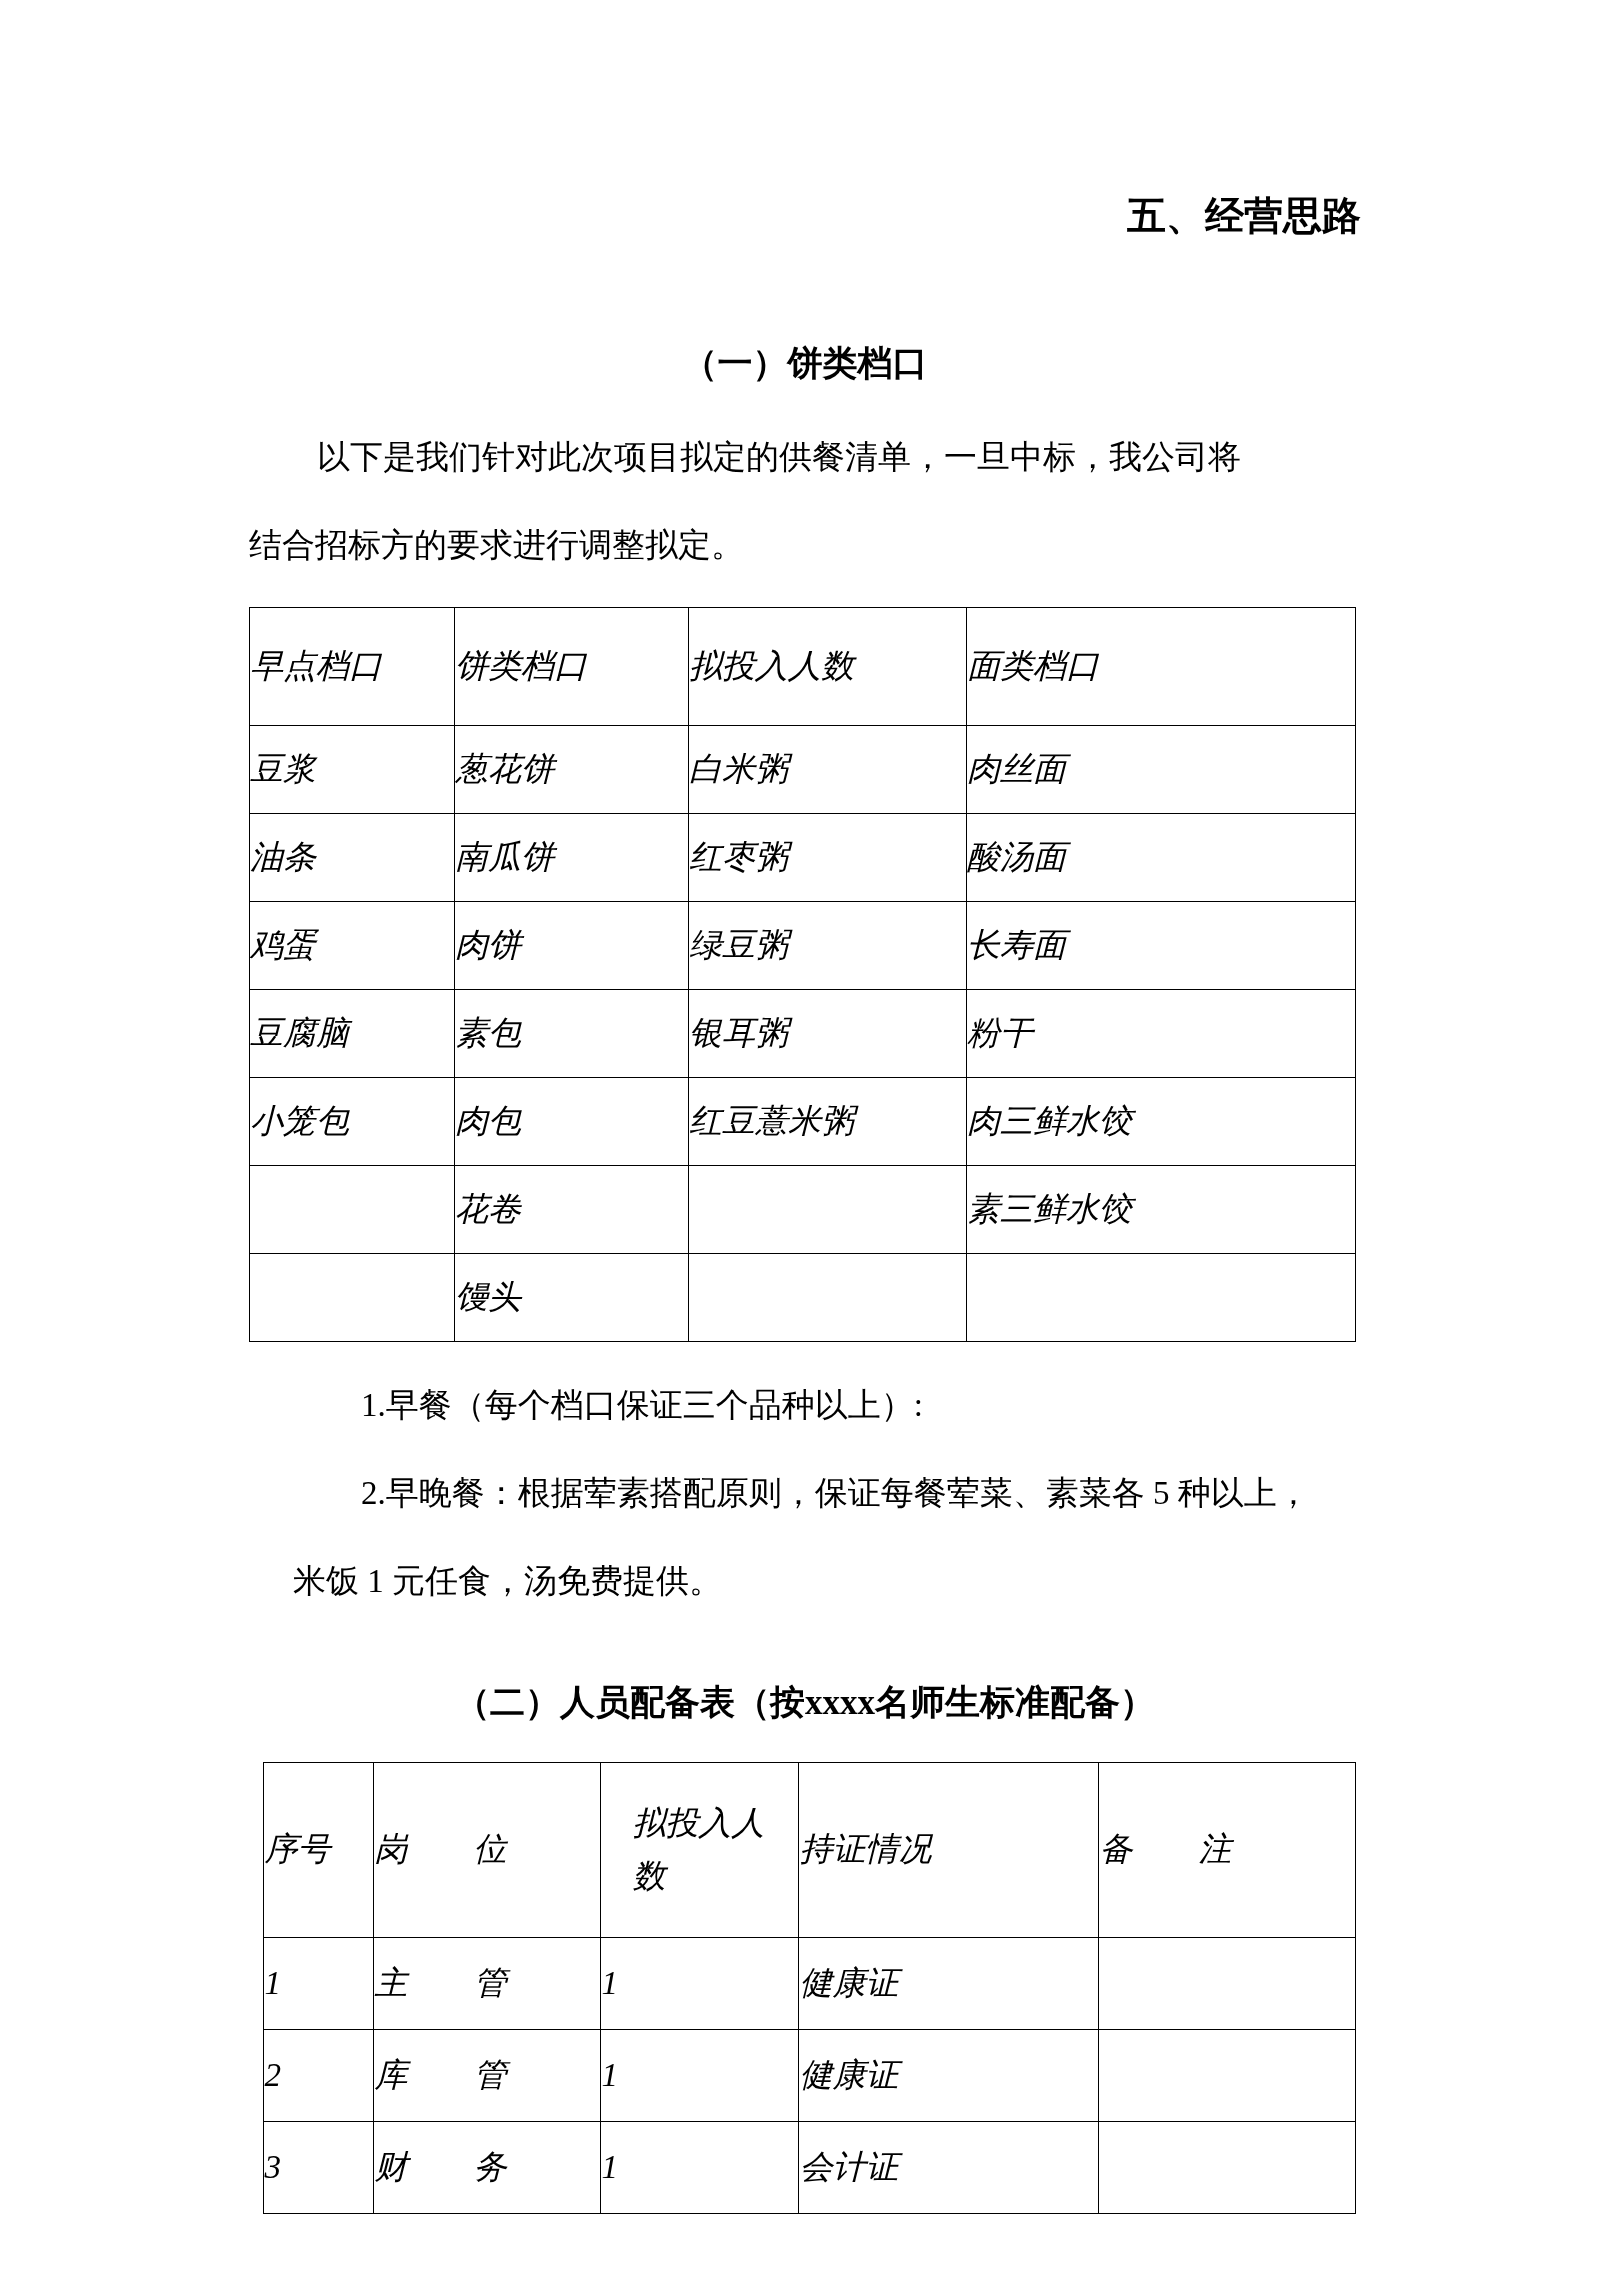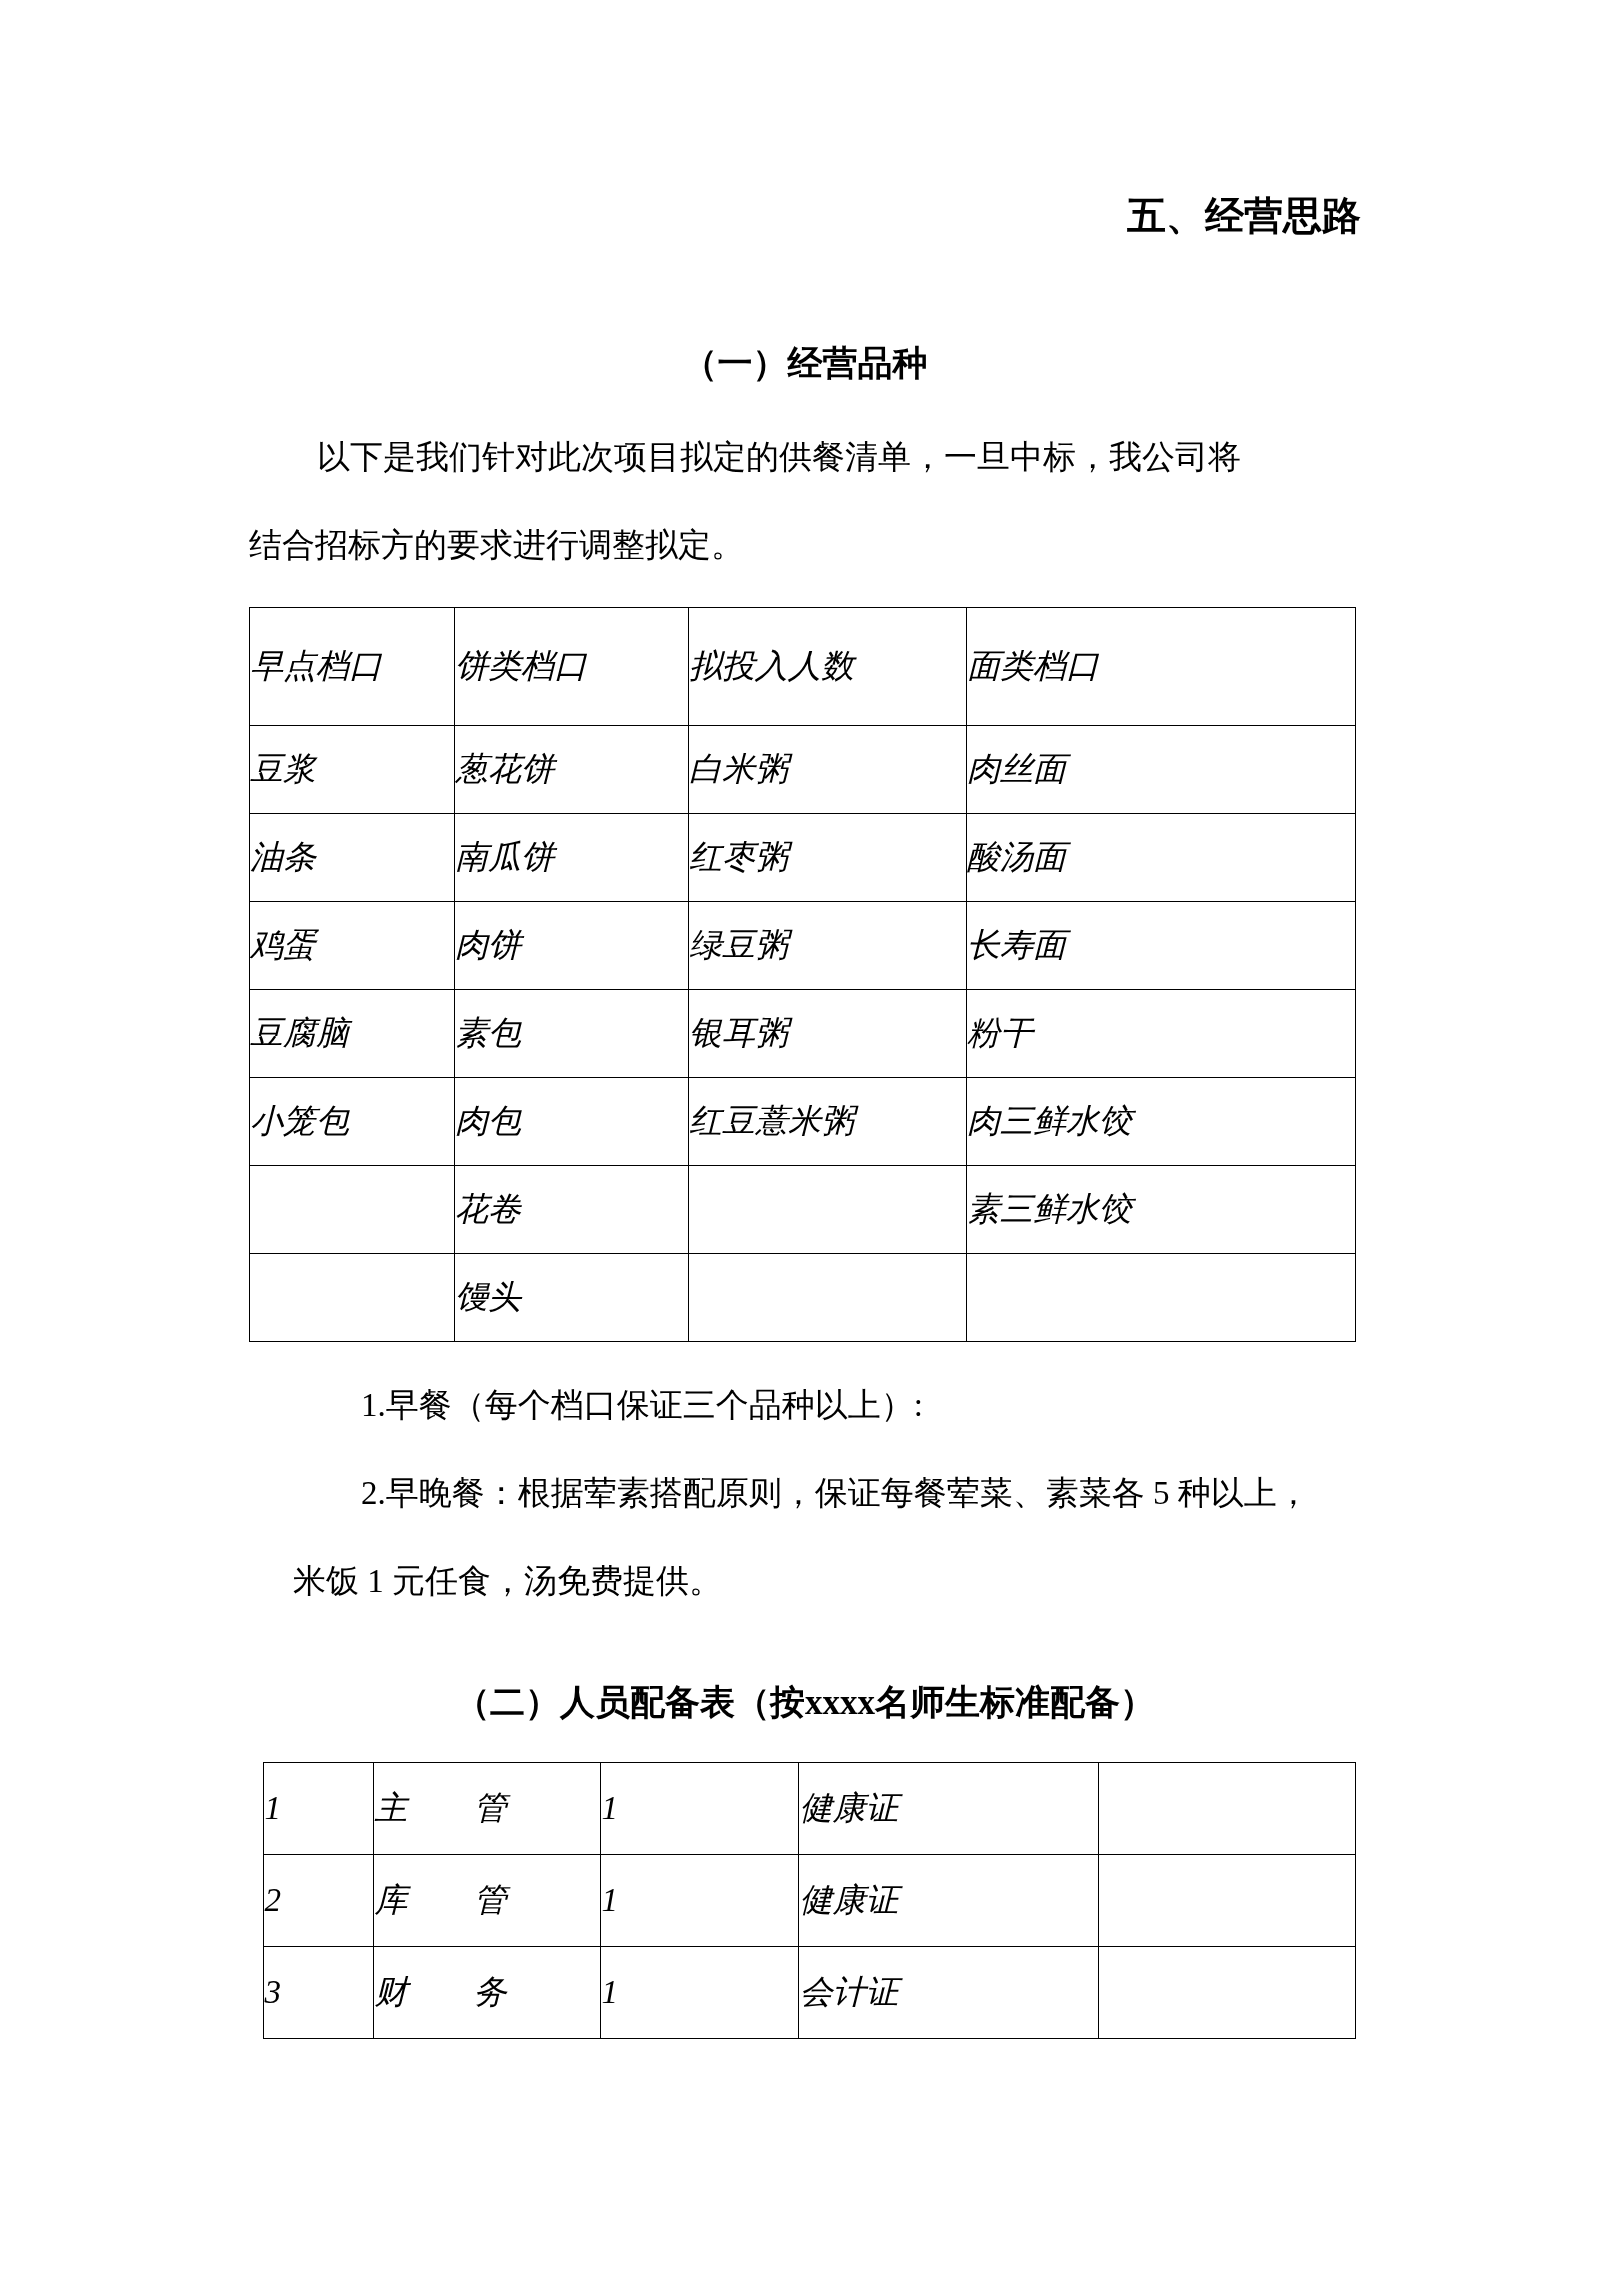--- a/index.html
+++ b/index.html
@@ -84,21 +84,21 @@
     margin-left: 44px;
   }
 </style>
 </head>
 <body>
 
 <div class="content">
 
   <div class="doc-title">五、经营思路</div>
 
-  <div class="section-heading first">（一）经营品种</div>
+  <div class="section-heading first">（一）饼类档口</div>
 
   <p class="para indent after-heading">以下是我们针对此次项目拟定的供餐清单，一旦中标，我公司将</p>
   <p class="para">结合招标方的要求进行调整拟定。</p>
 
   <table class="menu-table">
     <colgroup>
       <col style="width:205px">
       <col style="width:234px">
       <col style="width:278px">
       <col style="width:389px">
@@ -165,20 +165,27 @@
 
   <table class="staff-table">
     <colgroup>
       <col style="width:110px">
       <col style="width:227px">
       <col style="width:198px">
       <col style="width:300px">
       <col style="width:257px">
     </colgroup>
     <tbody>
+      <tr class="header-row">
+        <th>序号</th>
+        <th>岗　　位</th>
+        <th class="wrap-cell">拟投入人数</th>
+        <th>持证情况</th>
+        <th>备　　注</th>
+      </tr>
       <tr class="data-row">
         <td>1</td>
         <td>主　　管</td>
         <td>1</td>
         <td>健康证</td>
         <td></td>
       </tr>
       <tr class="data-row">
         <td>2</td>
         <td>库　　管</td>

